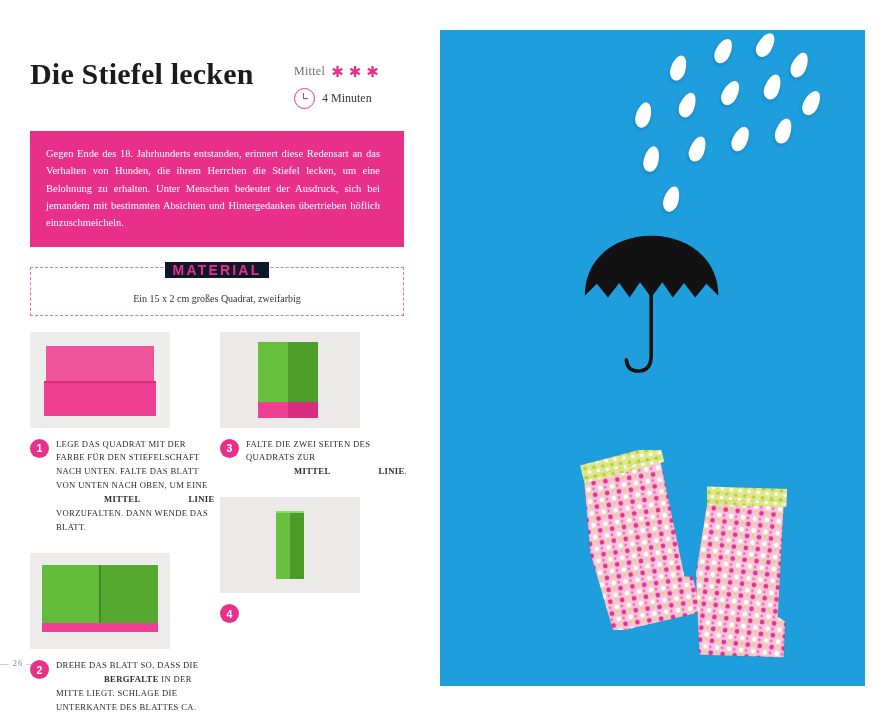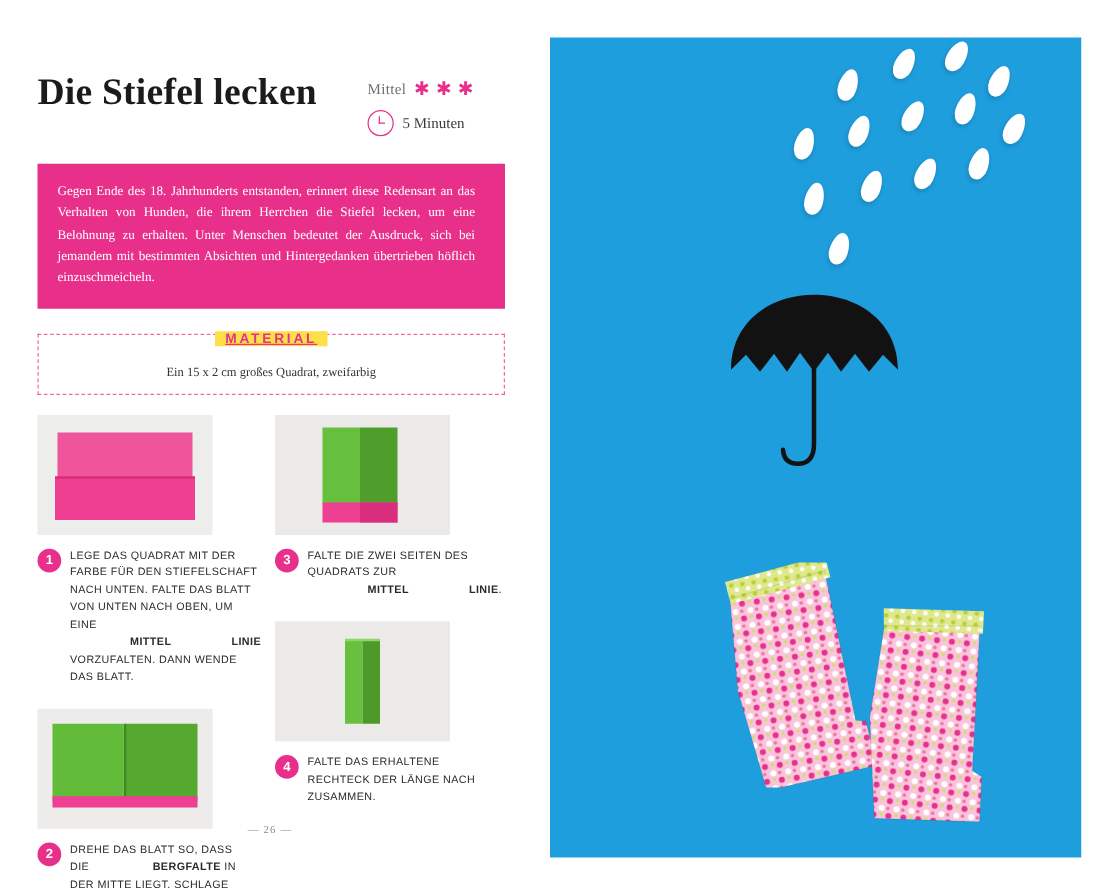--- a/index.html
+++ b/index.html
@@ -127,31 +127,30 @@
 
   .material-block {
     margin-top: 20px;
     border: 1.5px dashed #f06aa8;
     padding: 9px 10px 11px 10px;
     text-align: center;
     position: relative;
   }
   .material-title {
     color: #e8308a;
-    font-size: 11px;
+    font-size: 14px;
     font-weight: bold;
     letter-spacing: 2.2px;
     font-family: "Liberation Sans", sans-serif;
-    background: #fde047;
+    background: #0f172a;
     display: inline-block;
     padding: 0 8px;
     position: relative;
     top: -16px;
     margin-bottom: -8px;
-    text-decoration: underline;
   }
   .material-text {
     font-family: "Liberation Serif", serif;
     font-size: 10px;
     color: #333333;
     margin-top: -2px;
   }
 
   .steps {
     margin-top: 16px;
@@ -260,37 +259,36 @@
     color: #ffffff;
     font-size: 10.5px;
     font-weight: bold;
     display: flex;
     align-items: center;
     justify-content: center;
     font-family: "Liberation Sans", sans-serif;
     margin-top: 1px;
   }
   .step-text {
-    font-family: Liberation Sans, sans-serif;
+    font-family: Liberation Serif, serif;
     font-size: 8.6px;
     line-height: 1.62;
     color: #2b2b2b;
     letter-spacing: 0.35px;
     text-transform: uppercase;
   }
   .step-text b { font-weight: bold; padding-left: 48px; }
 
   .step-gap { height: 18px; }
 
   .page-number {
     position: absolute;
     left: 0;
     right: 0;
     bottom: 48px;
-    text-align: center;
     font-family: "Liberation Serif", serif;
     font-size: 8.5px;
     color: #8b8b8b;
     letter-spacing: 1px;
   }
 
   
   .right-page {
     position: relative;
     width: 463px;
@@ -342,21 +340,21 @@
         <div class="meta-level">
           <span class="meta-level-label">Mittel</span>
           <span class="stars">
             <span class="star">✱</span>
             <span class="star">✱</span>
             <span class="star">✱</span>
           </span>
         </div>
         <div class="meta-time">
           <span class="clock"></span>
-          <span class="meta-time-label">5 Minuten</span>
+          <span class="meta-time-label">4 Minuten</span>
         </div>
       </div>
     </div>
 
     <div class="intro-box">Gegen Ende des 18. Jahrhunderts entstanden, erinnert diese Redensart an das Verhalten von Hunden, die ihrem Herrchen die Stiefel lecken, um eine Belohnung zu erhalten. Unter Menschen bedeutet der Ausdruck, sich bei jemandem mit bestimmten Absichten und Hintergedanken übertrieben höflich einzuschmeicheln.</div>
 
     <div class="material-block">
       <div class="material-title">MATERIAL</div>
       <div class="material-text">Ein 15 x 2 cm großes Quadrat, zweifarbig</div>
     </div>
@@ -412,21 +410,20 @@
         <div class="step-gap"></div>
 
         <div>
           <div class="step-photo ph4">
             <div class="strip-top"></div>
             <div class="strip-l"></div>
             <div class="strip-r"></div>
           </div>
           <div class="step-body">
             <div class="step-num">4</div>
-            <div class="step-text">FALTE DAS ERHALTENE RECHTECK DER LÄNGE NACH ZUSAMMEN.</div>
           </div>
         </div>
 
       </div>
     </div>
 
     <div class="page-number">— 26 —</div>
   </div>
 
   <div class="right-page">

